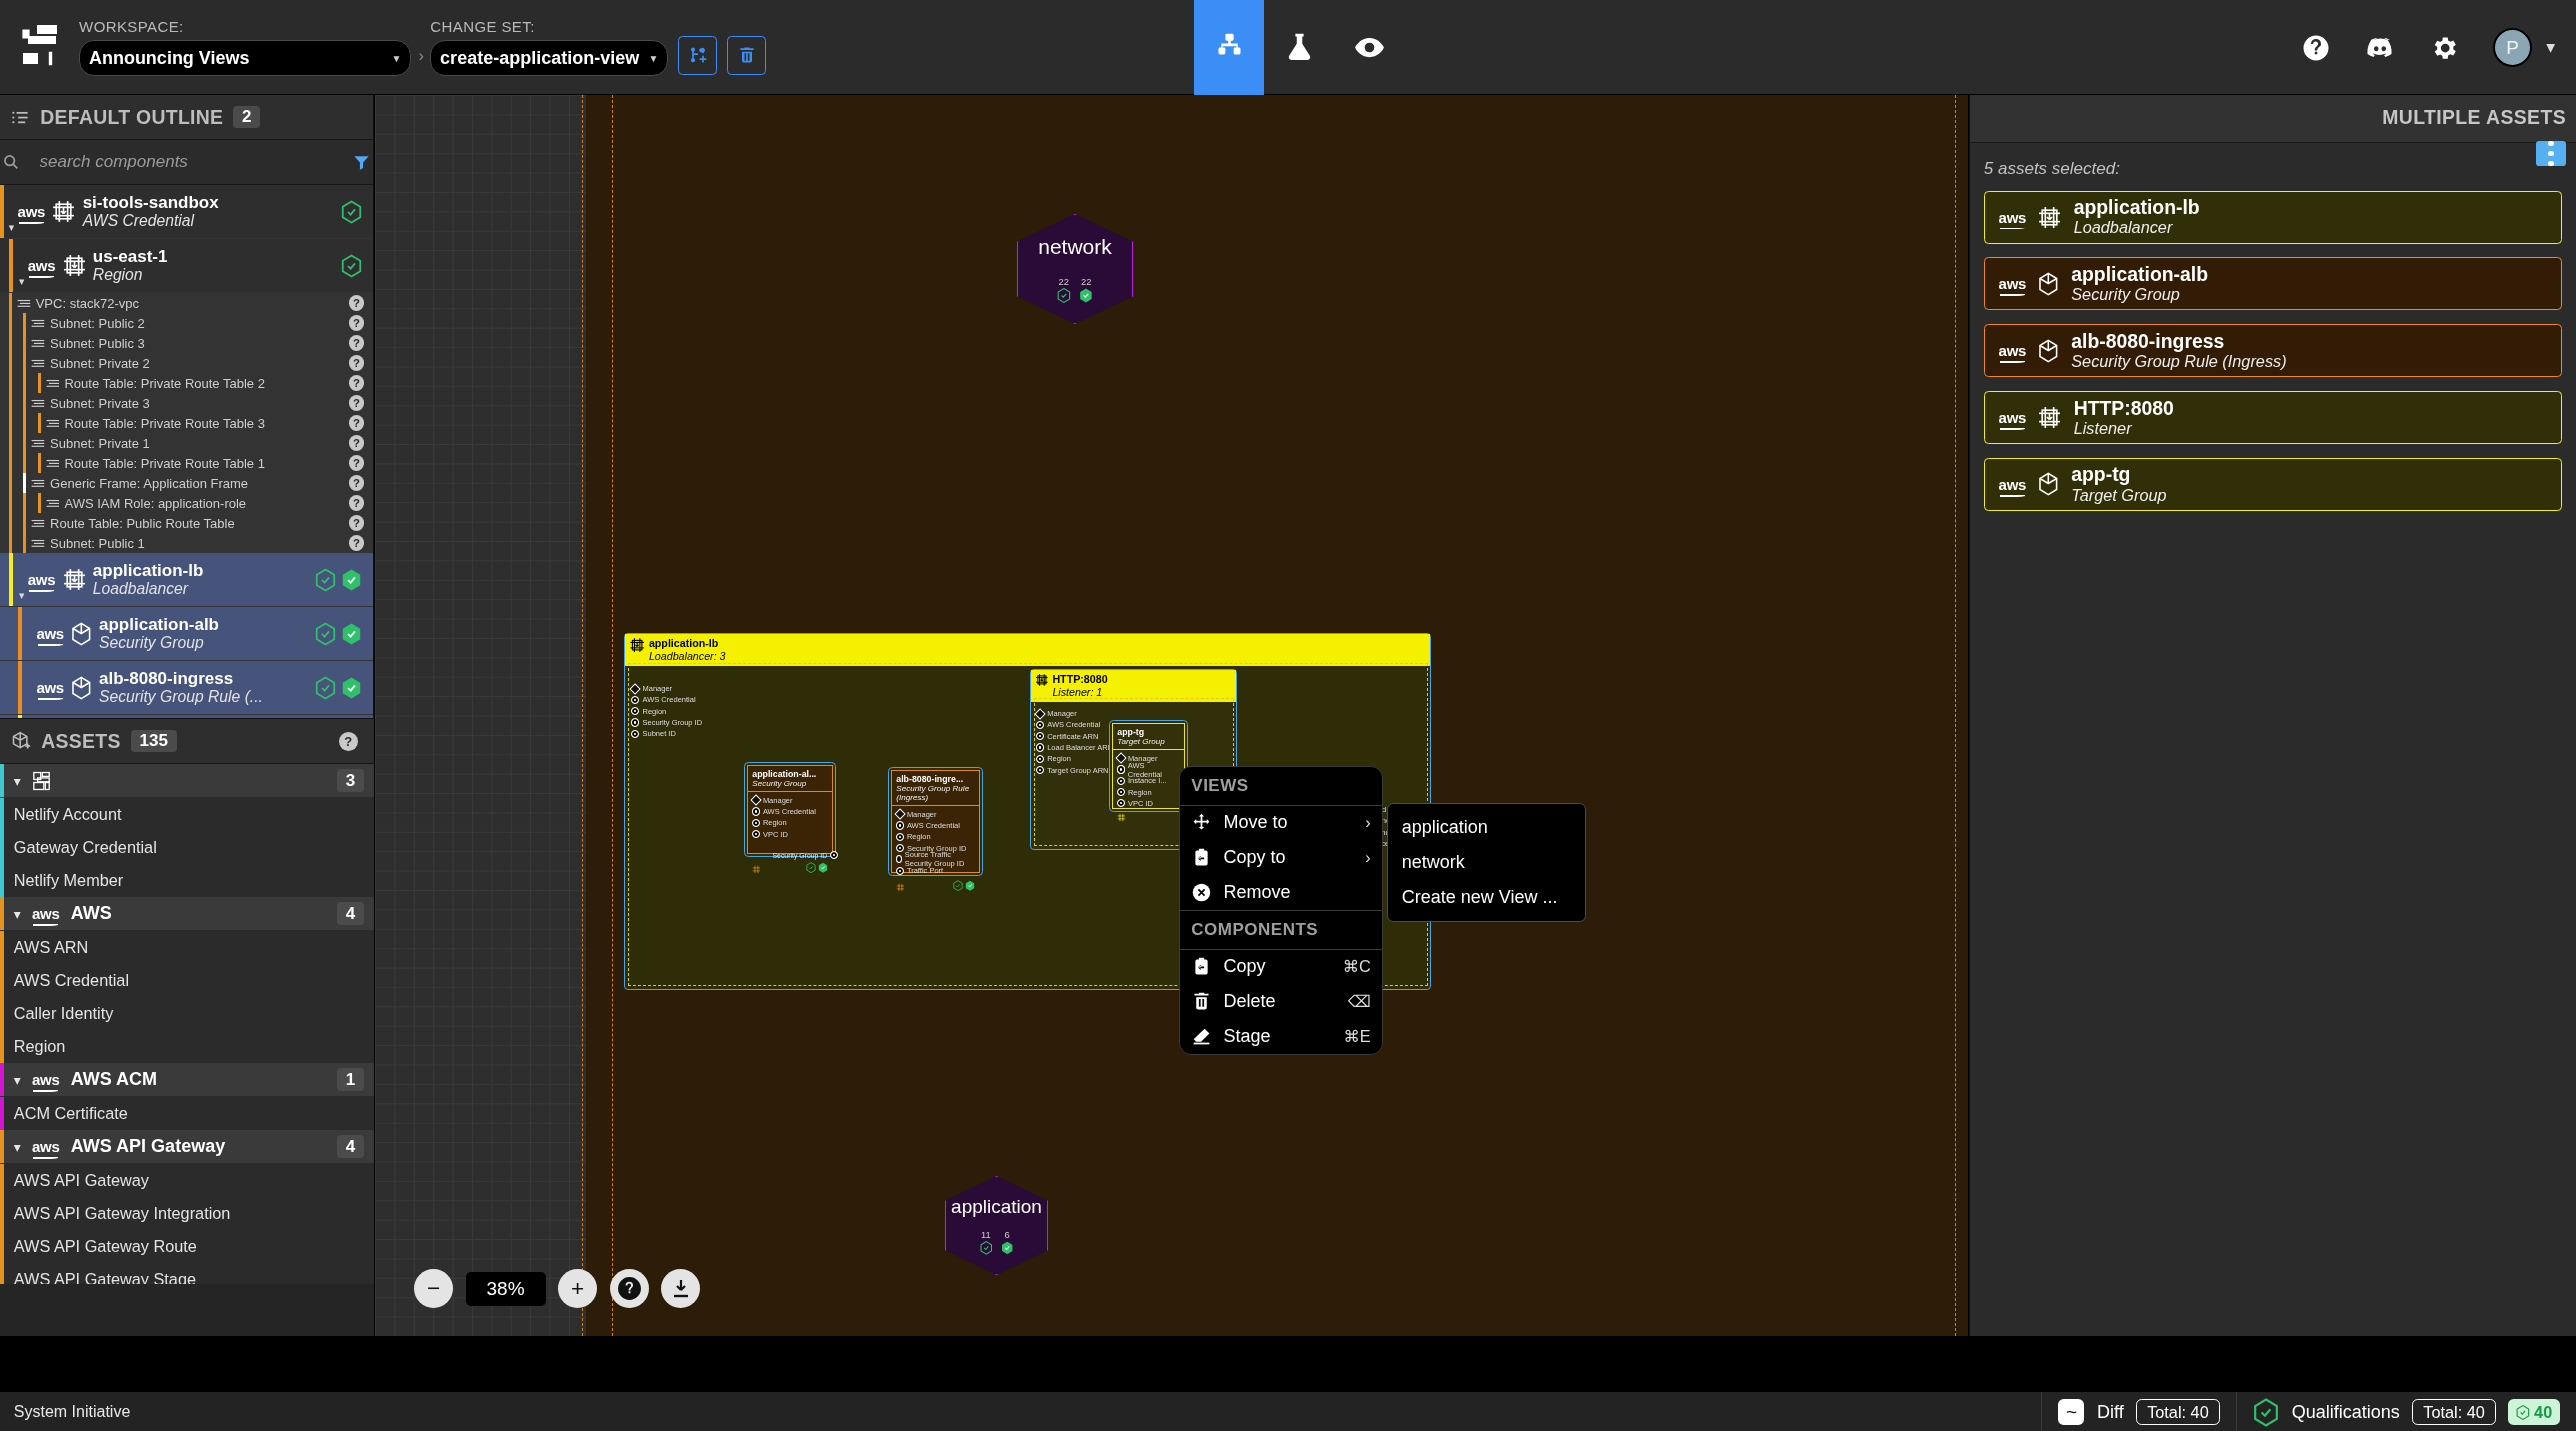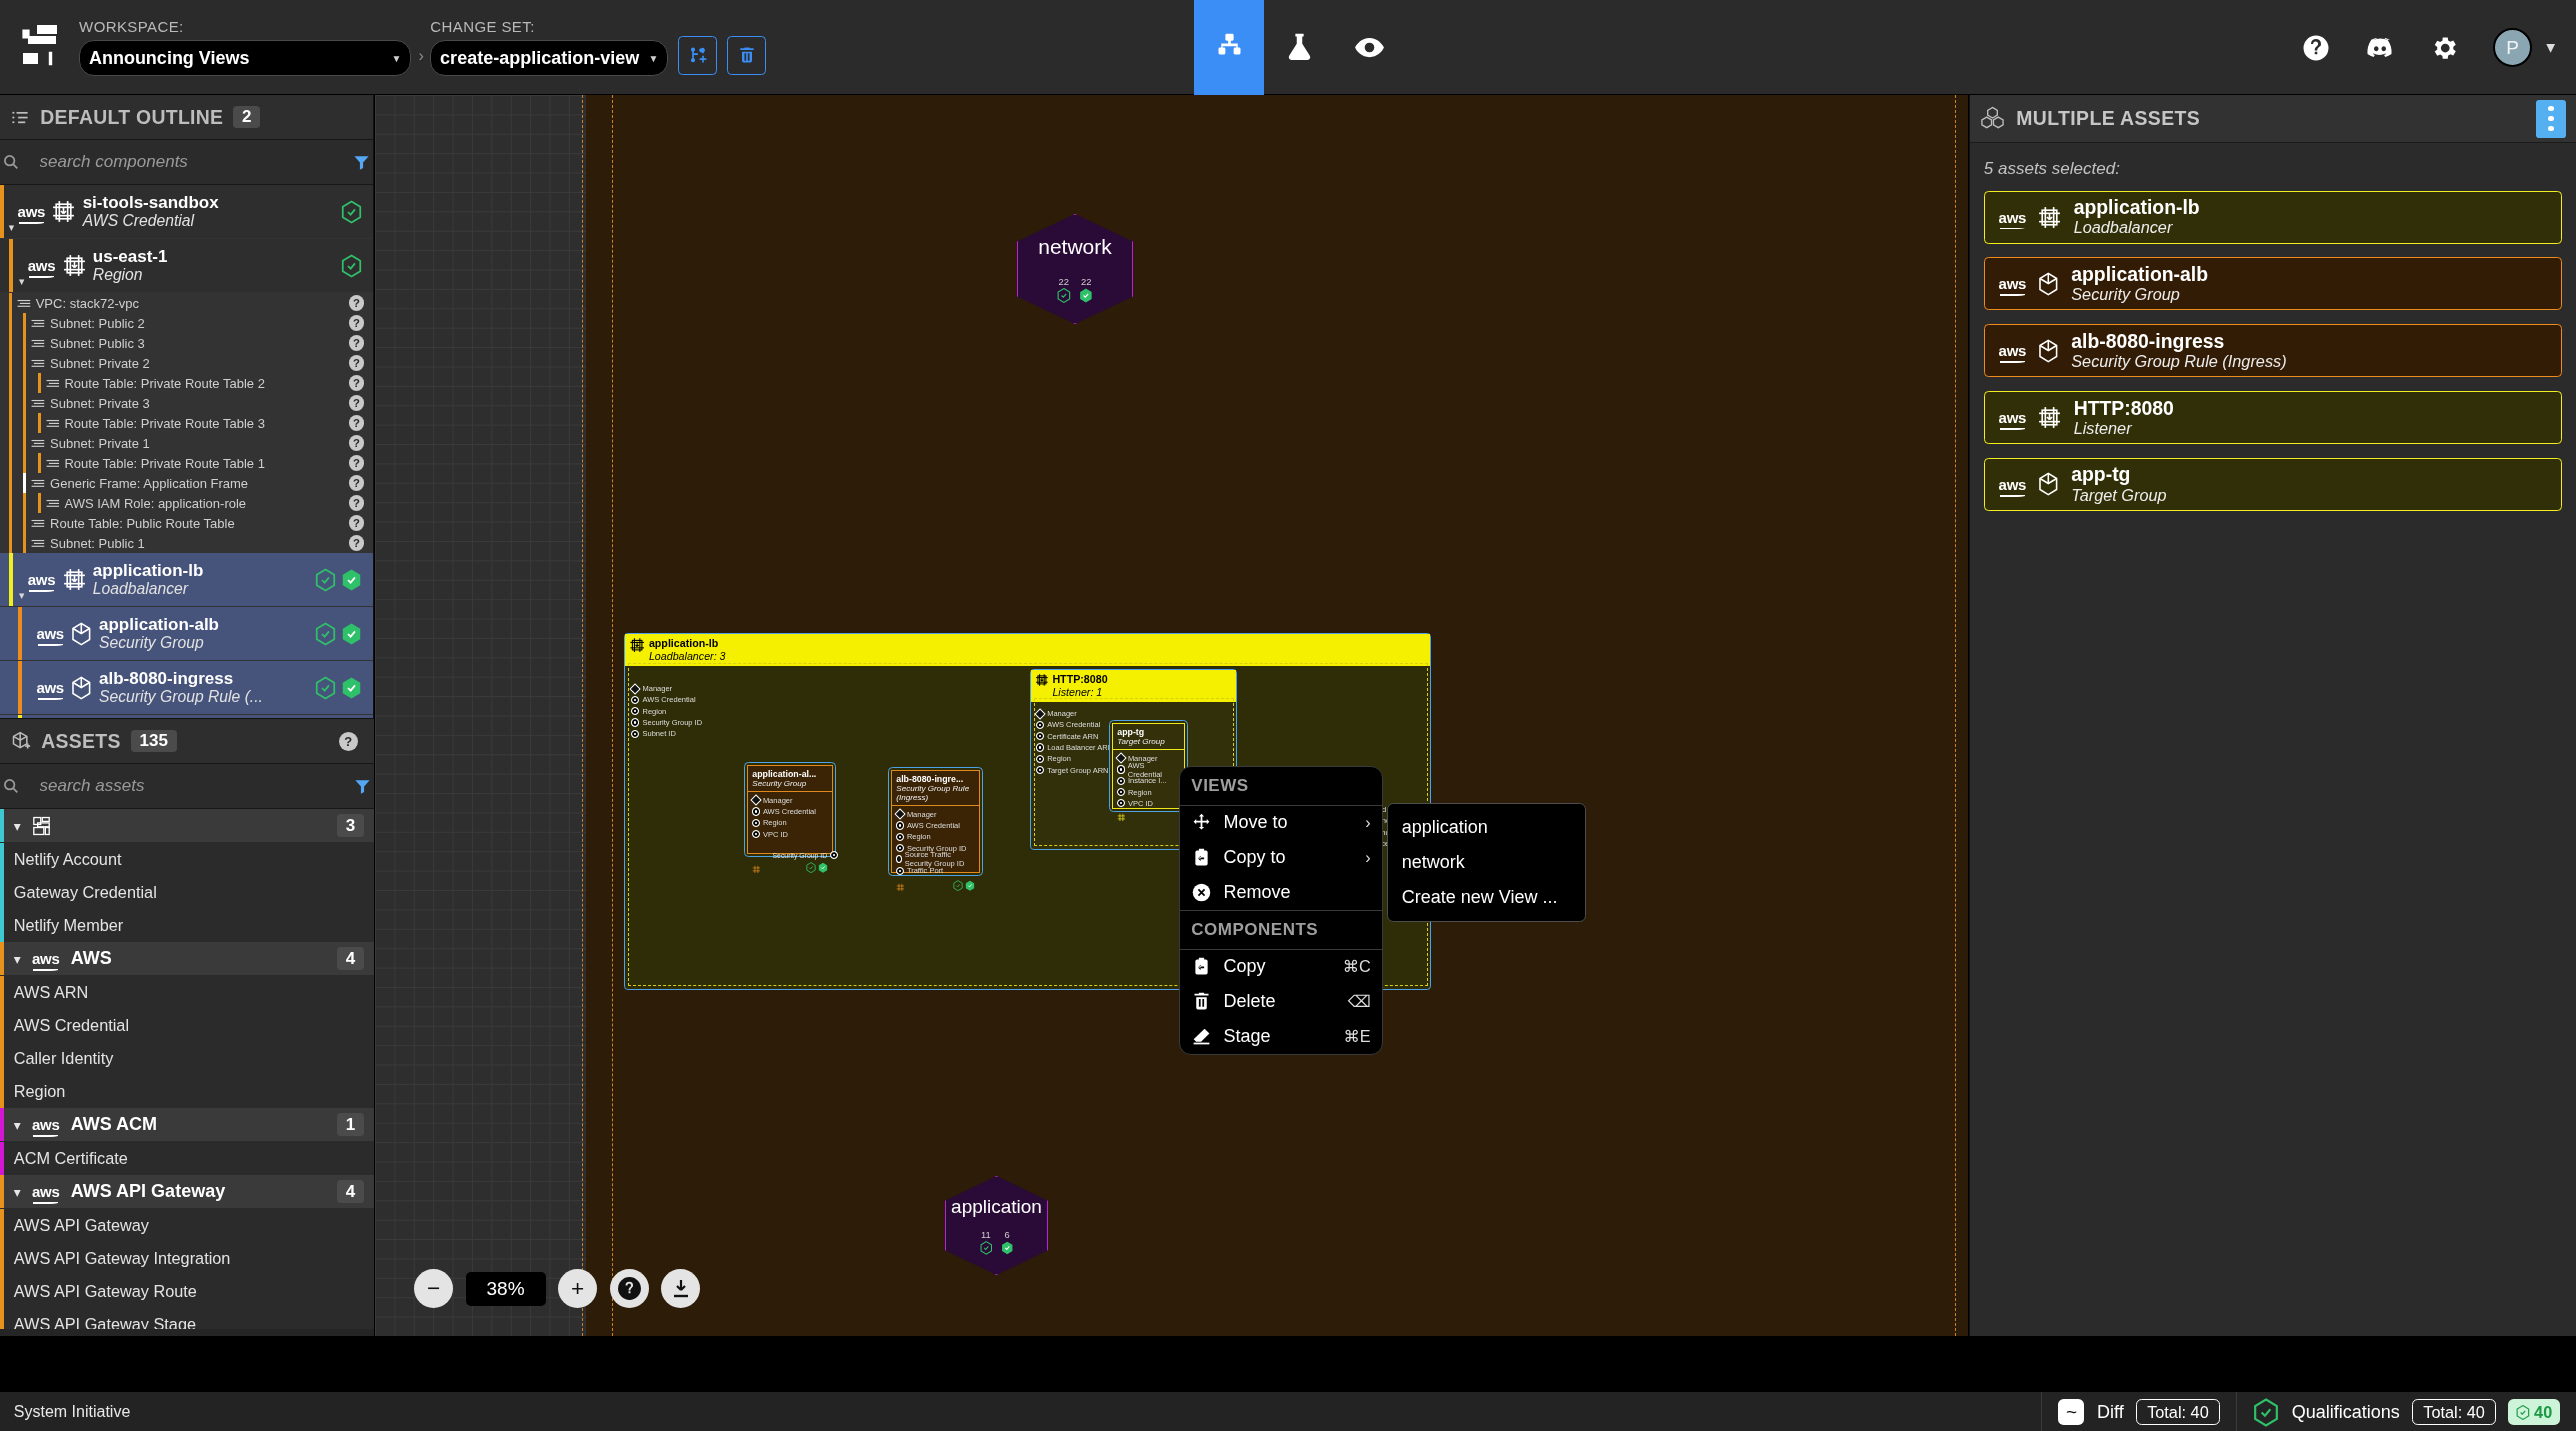--- a/index.html
+++ b/index.html
@@ -208,22 +208,22 @@
     position:absolute; background:#000; border:0.6px solid #4d4d4d; border-radius:6.3px;
     width:199px; padding:6.3px 0; z-index:60;
   }
   .submenu div{ font-size:18px; color:#fff; padding:6.9px 13.8px;}
 
   
   .rightpanel{
     position:absolute; right:0; top:95px; width:607px; height:1241px;
     background:#2b2b2b; border-left:1.3px solid #111;
   }
-  .rp-head{ height:48px; display:flex; align-items:center; gap:11.3px; padding:0 10px;
-    background:#323232; border-bottom:1.3px solid #1a1a1a;}
+  .rp-head{ height:48px; display:flex; align-items:flex-end; gap:11.3px; padding:0 10px;
+    background:#323232; border-bottom:1.3px solid #1a1a1a;flex-direction:column;}
   .rp-head .ttl{ font-size:19.4px; font-weight:bold; color:#c6c6c6; letter-spacing:0.4px;}
   .kebab{ margin-left:auto; width:30px; height:38px; background:#54b0f0; border-radius:3.1px;
     display:flex; flex-direction:column; align-items:center; justify-content:center; gap:4.4px;}
   .kebab i{ width:5.6px; height:5.6px; border-radius:50%; background:#fff; display:block;}
   .rp-sub{ font-size:17px; font-style:italic; color:#c2c2c2; padding:16.3px 13.8px 11.3px;}
   .acard{
     margin:0 13.8px 13.8px; border-radius:4.4px; height:53px; display:flex; align-items:center;
     gap:11.3px; padding:0 13.8px;
   }
   .acard.yellow{ border:1.9px solid #f3ee1f; background:#312f07;}
@@ -717,30 +717,20 @@
           <path d="M11 2v18M3 6.5l8 4.5 8-4.5"></path>
         </g>
         <g stroke="#bdbdbd" stroke-width="2">
           <line x1="17" y1="18" x2="23" y2="18"></line>
           <line x1="20" y1="15" x2="20" y2="21"></line>
         </g>
       </svg>
     <div class="ttl">ASSETS</div>
     <div class="pill">135</div>
     <div class="qmark" style="margin-left:auto;margin-right:5px;width:19px;height:19px;font-size:13px">?</div>
-  </div>
-  <div class="searchrow">
-    <svg class="magnifier" viewBox="0 0 24 24">
-        <circle cx="10.5" cy="10.5" r="6.5"></circle>
-        <line x1="15.5" y1="15.5" x2="21" y2="21"></line>
-      </svg>
-    <input placeholder="search assets" style="">
-    <svg class="funnel" viewBox="0 0 24 24">
-        <path d="M3 4h18l-7 8v7l-4 2v-9z"></path>
-      </svg>
   </div>
   <div id="asset-groups" style="overflow:hidden;height:520px">
       <div class="asset-group">
         <div class="edge" style="background:#3ec8d0"></div>
         <span class="grp-chev">▾</span>
         <svg width="19" height="20" viewBox="0 0 24 26">
           <g fill="none" stroke="#fff" stroke-width="1.7">
             <rect x="2" y="2" width="9" height="9"></rect>
             <rect x="13" y="2" width="9" height="5"></rect>
             <rect x="7" y="9" width="15" height="5"></rect>

